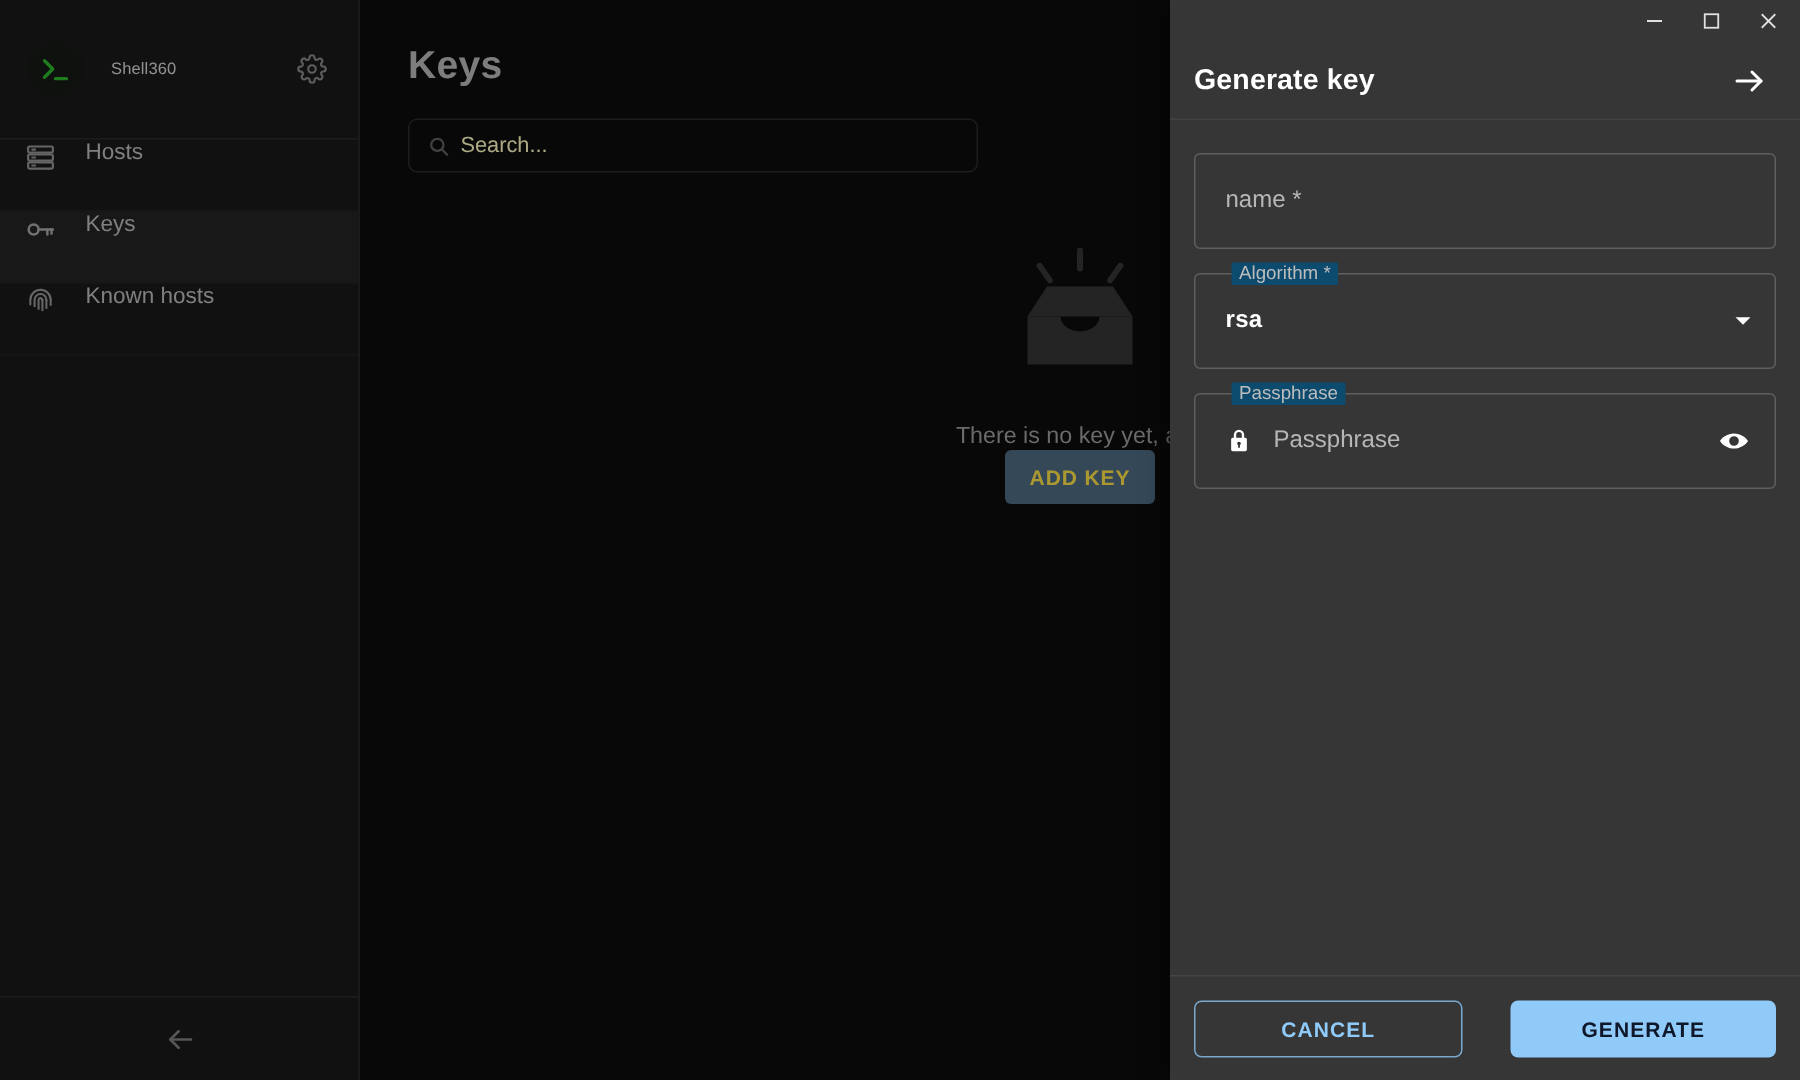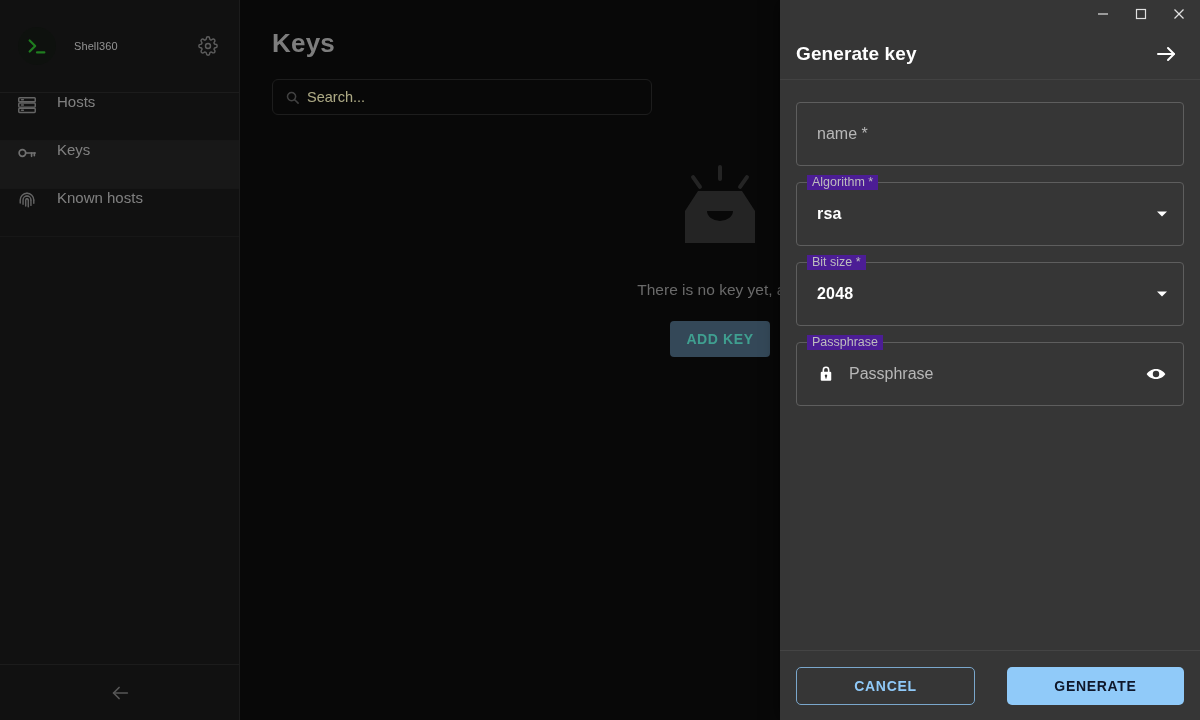--- a/index.html
+++ b/index.html
@@ -130,27 +130,26 @@
     align-items: center;
   }
   .empty-icon { opacity: .92; }
   .empty-text {
     margin-top: 26px;
     font-size: 15.5px;
     color: #9c9c9c;
     white-space: nowrap;
   }
   .add-key-btn {
-    margin-top: 22px;
     height: 36px;
     padding: 0 16px;
     border: none;
     border-radius: 4px;
     background: #4d6a82;
-    color: #5eead4;
+    color: #fde047;
     font-family: "Liberation Sans", sans-serif;
     font-size: 14px;
     font-weight: bold;
     letter-spacing: .6px;
     cursor: pointer;
   }
 
   
   .scrim {
     position: absolute;
@@ -216,23 +215,23 @@
     border: 1px solid #5e5e5e;
     border-radius: 4px;
     margin-bottom: 16px;
     display: flex;
     align-items: center;
     padding: 0 20px;
   }
   .field-legend {
     position: absolute;
     top: -8px;
-    left: 10px;
+    left: 24px;
     padding: 0 5px;
-    background: #4c1d95;
+    background: #0c4a6e;
     font-size: 12.5px;
     color: #bdbdbd;
     line-height: 15px;
   }
   .field-value {
     font-size: 16px;
     color: #ffffff;
     font-weight: bold;
     letter-spacing: .2px;
   }
@@ -441,25 +440,20 @@
       <div class="field">
         <span class="field-placeholder">name *</span>
       </div>
 
       <div class="field">
         <span class="field-legend">Algorithm *</span>
         <span class="field-value">rsa</span>
         <span class="caret"></span>
       </div>
 
-      <div class="field">
-        <span class="field-legend">Bit size *</span>
-        <span class="field-value">2048</span>
-        <span class="caret"></span>
-      </div>
 
       <div class="field">
         <span class="field-legend">Passphrase</span>
         <span class="lock-icon">
           <svg width="18" height="18" viewBox="0 0 24 24" fill="#ffffff">
             <path d="M12 2a4.6 4.6 0 0 0-4.6 4.6V9H6.4A1.4 1.4 0 0 0 5 10.4v9.2A1.4 1.4 0 0 0 6.4 21h11.2a1.4 1.4 0 0 0 1.4-1.4v-9.2A1.4 1.4 0 0 0 17.6 9h-1V6.6A4.6 4.6 0 0 0 12 2zm0 2.1a2.5 2.5 0 0 1 2.5 2.5V9h-5V6.6A2.5 2.5 0 0 1 12 4.1z"></path>
             <circle cx="12" cy="14.3" r="1.6" fill="#363636"></circle>
             <rect x="11.2" y="14.6" width="1.6" height="3.4" fill="#363636"></rect>
           </svg>
         </span>

